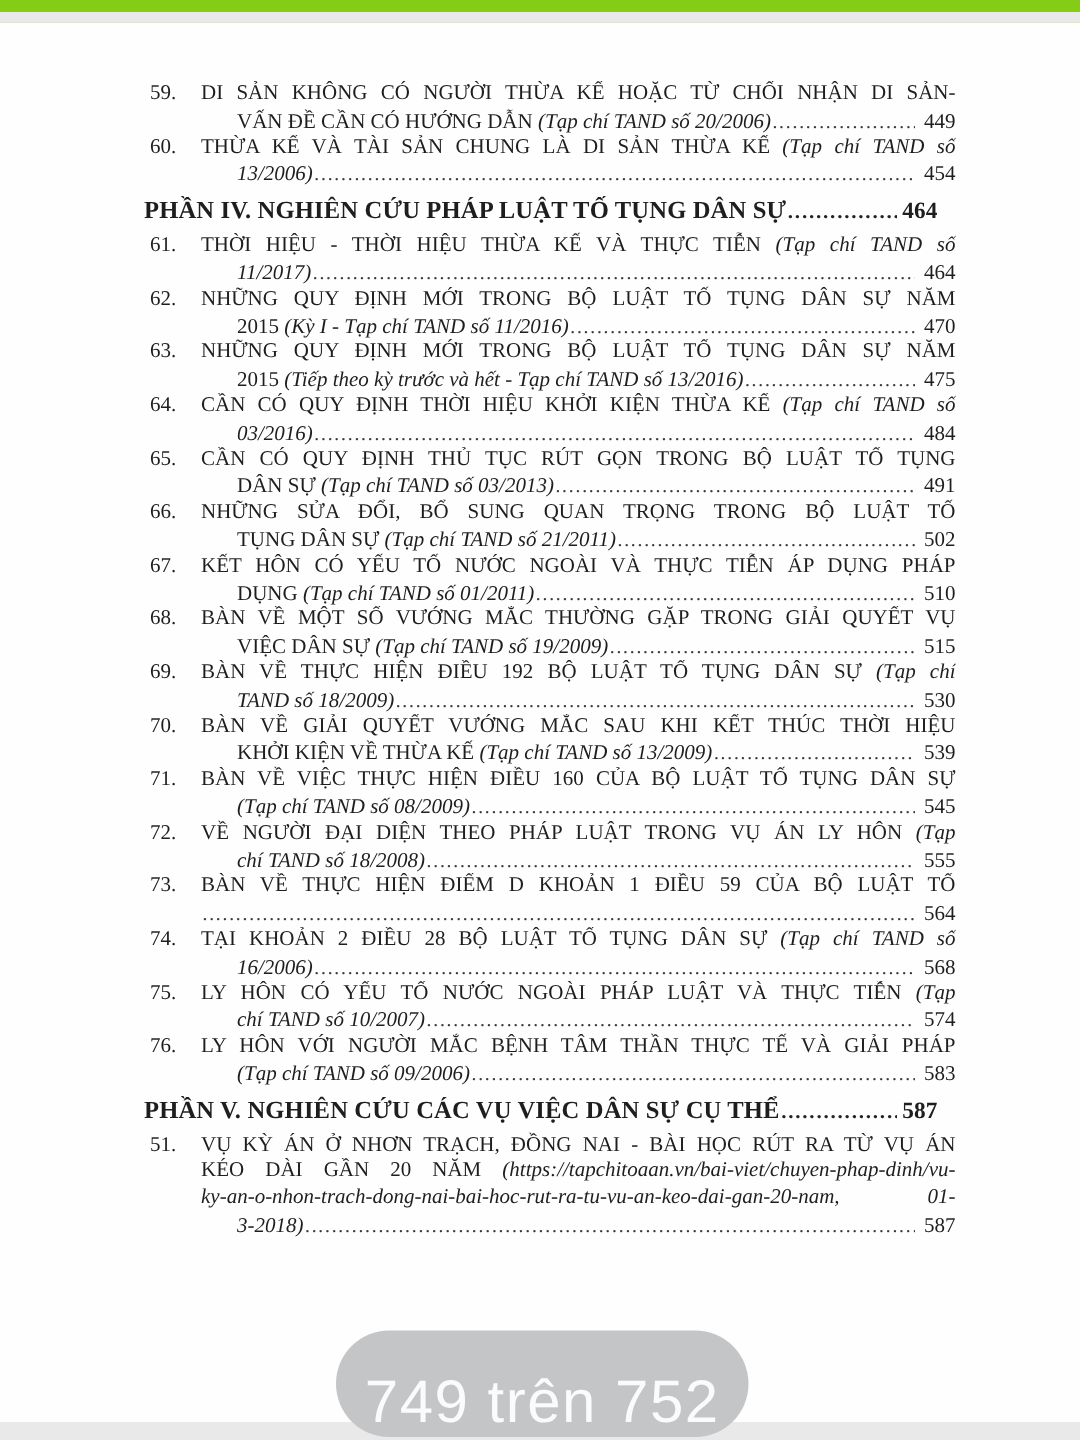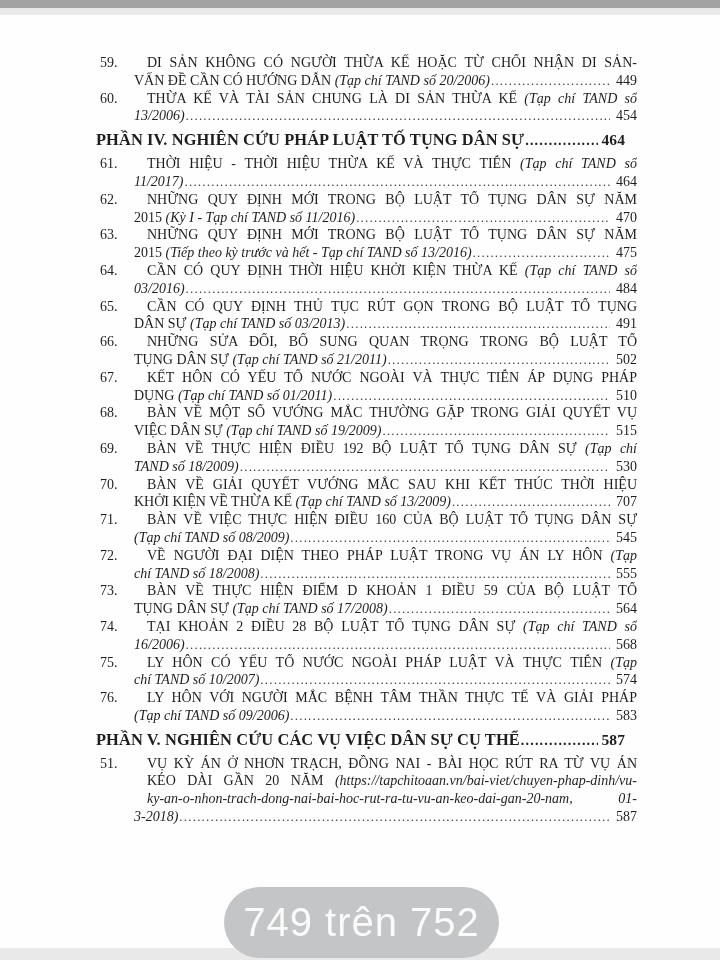--- a/index.html
+++ b/index.html
@@ -2,47 +2,47 @@
 <html><head>
 <meta charset="utf-8">
 <style>
   html, body { margin:0; padding:0; }
   body {
     width:720px; height:960px; overflow:hidden;
     background:#ffffff;
     font-family:"Liberation Serif", serif;
     color:#1e1e1e;
   }
-  .screen { position:relative; width:720px; height:704px; background:#a3a3a3; }
+  .screen { position:relative; width:720px; height:704px; background:#84cc16; }
 
   .page-gap { position:absolute; left:0; width:720px; background:#e9e9ea; }
   .page-gap.top { top:8px; height:7px; }
   .page-gap.bottom { top:948px; height:12px; }
 
   .doc-page { position:absolute; top:15px; left:0; width:720px; height:933px; background:#fefefe; }
 
   .toc { position:absolute; left:100px; top:39px; width:537px; }
 
   .toc-item { display:flex; }
   .toc-item .num {
     flex:none; width:26px; margin-right:8px;
     font-size:14px; line-height:17.8px; text-align:left;
   }
   .toc-item .body { flex:1; min-width:0; }
 
   .jline {
     font-size:14px; line-height:17.8px; height:17.8px;
     text-align:justify; text-align-last:justify;
-    overflow:hidden; white-space:normal;margin-left:13px;
+    overflow:hidden; white-space:normal;
   }
   .lastline {
     display:flex; align-items:baseline;
     font-size:14px; line-height:17.8px; height:17.8px;
   }
-  .lastline .txt { flex:none; white-space:nowrap; }
+  .lastline .txt { flex:none; white-space:nowrap;margin-left:24px; }
 
   .leader {
     flex:1 1 auto; overflow:hidden; white-space:nowrap;
     font-size:13px; letter-spacing:1.2px; color:#3a3a3a;
     margin:0 1px; min-width:8px;
   }
   .pagenum { flex:none; min-width:26px; text-align:right; font-size:14px; }
 
   .toc-section {
     display:flex; align-items:baseline;
@@ -56,21 +56,21 @@
   i { font-style:italic; }
 
   .folio {
     position:absolute; top:866px; left:0; width:720px;
     text-align:center; font-size:13.5px; color:#2c2c2c;margin-top:41px;
   }
 
   .pill {
     position:absolute; left:224px; top:887px; width:275px; height:71px;
     border-radius:36px; background:#c4c5c6;
-    display:flex; align-items:center; justify-content:center;
+    display:flex; align-items:flex-end; justify-content:center;
   }
   .pill span {
     font-family:"Liberation Sans", sans-serif;
     font-size:40px; font-weight:300; color:#fbfbfb; letter-spacing:1px;
   }
 </style>
 </head>
 <body>
 
 <div class="screen">
@@ -204,21 +204,21 @@
             </div>
           </div>
         </div>
         <div class="toc-item">
           <div class="num">70.</div>
           <div class="body">
             <div class="jline"><span>BÀN VỀ GIẢI QUYẾT VƯỚNG MẮC SAU KHI KẾT THÚC THỜI HIỆU</span></div>
             <div class="lastline">
               <span class="txt"><span>KHỞI KIỆN VỀ THỪA KẾ </span><i>(Tạp chí TAND số 13/2009) </i></span>
               <span class="leader">............................................................................................................................................................................................................................</span>
-              <span class="pagenum">707</span>
+              <span class="pagenum">539</span>
             </div>
           </div>
         </div>
         <div class="toc-item">
           <div class="num">71.</div>
           <div class="body">
             <div class="jline"><span>BÀN VỀ VIỆC THỰC HIỆN ĐIỀU 160 CỦA BỘ LUẬT TỐ TỤNG DÂN SỰ</span></div>
             <div class="lastline">
               <span class="txt"><i>(Tạp chí TAND số 08/2009)</i></span>
               <span class="leader">............................................................................................................................................................................................................................</span>
@@ -235,21 +235,20 @@
               <span class="leader">............................................................................................................................................................................................................................</span>
               <span class="pagenum">555</span>
             </div>
           </div>
         </div>
         <div class="toc-item">
           <div class="num">73.</div>
           <div class="body">
             <div class="jline"><span>BÀN VỀ THỰC HIỆN ĐIỂM D KHOẢN 1 ĐIỀU 59 CỦA BỘ LUẬT TỐ</span></div>
             <div class="lastline">
-              <span class="txt"><span>TỤNG DÂN SỰ </span><i>(Tạp chí TAND số 17/2008) </i></span>
               <span class="leader">............................................................................................................................................................................................................................</span>
               <span class="pagenum">564</span>
             </div>
           </div>
         </div>
         <div class="toc-item">
           <div class="num">74.</div>
           <div class="body">
             <div class="jline"><span>TẠI KHOẢN 2 ĐIỀU 28 BỘ LUẬT TỐ TỤNG DÂN SỰ </span><i>(Tạp chí TAND số</i></div>
             <div class="lastline">

